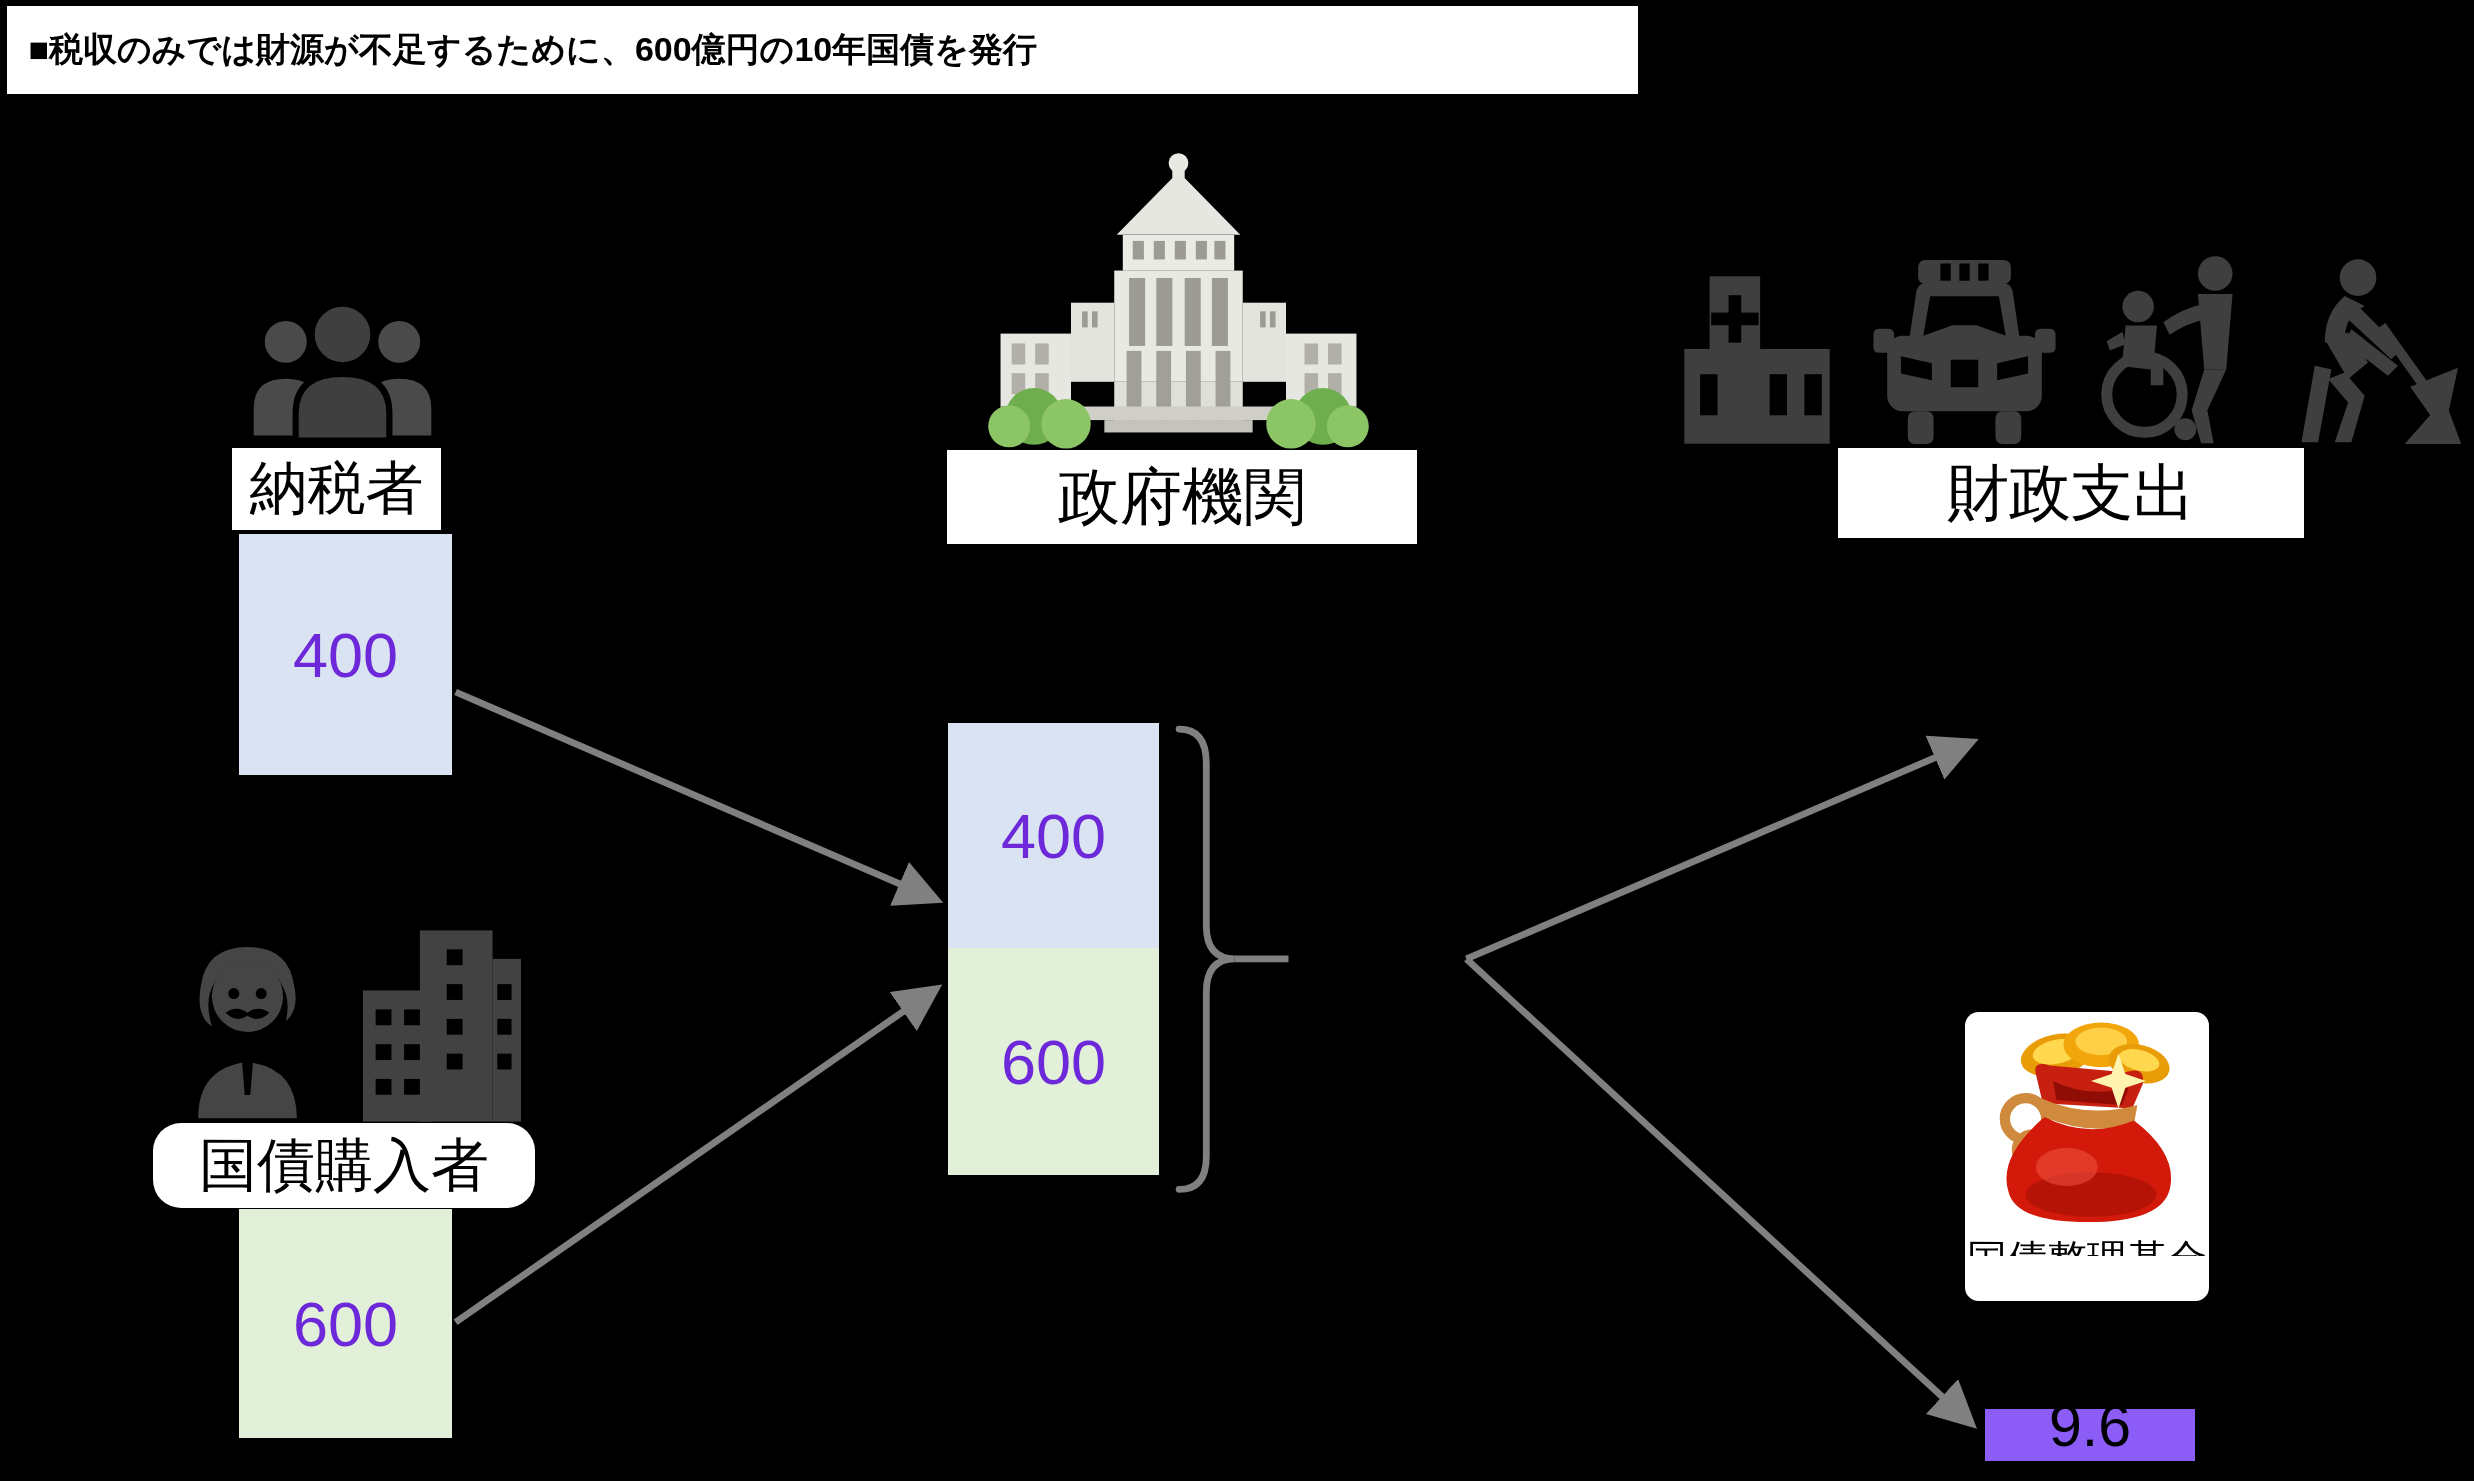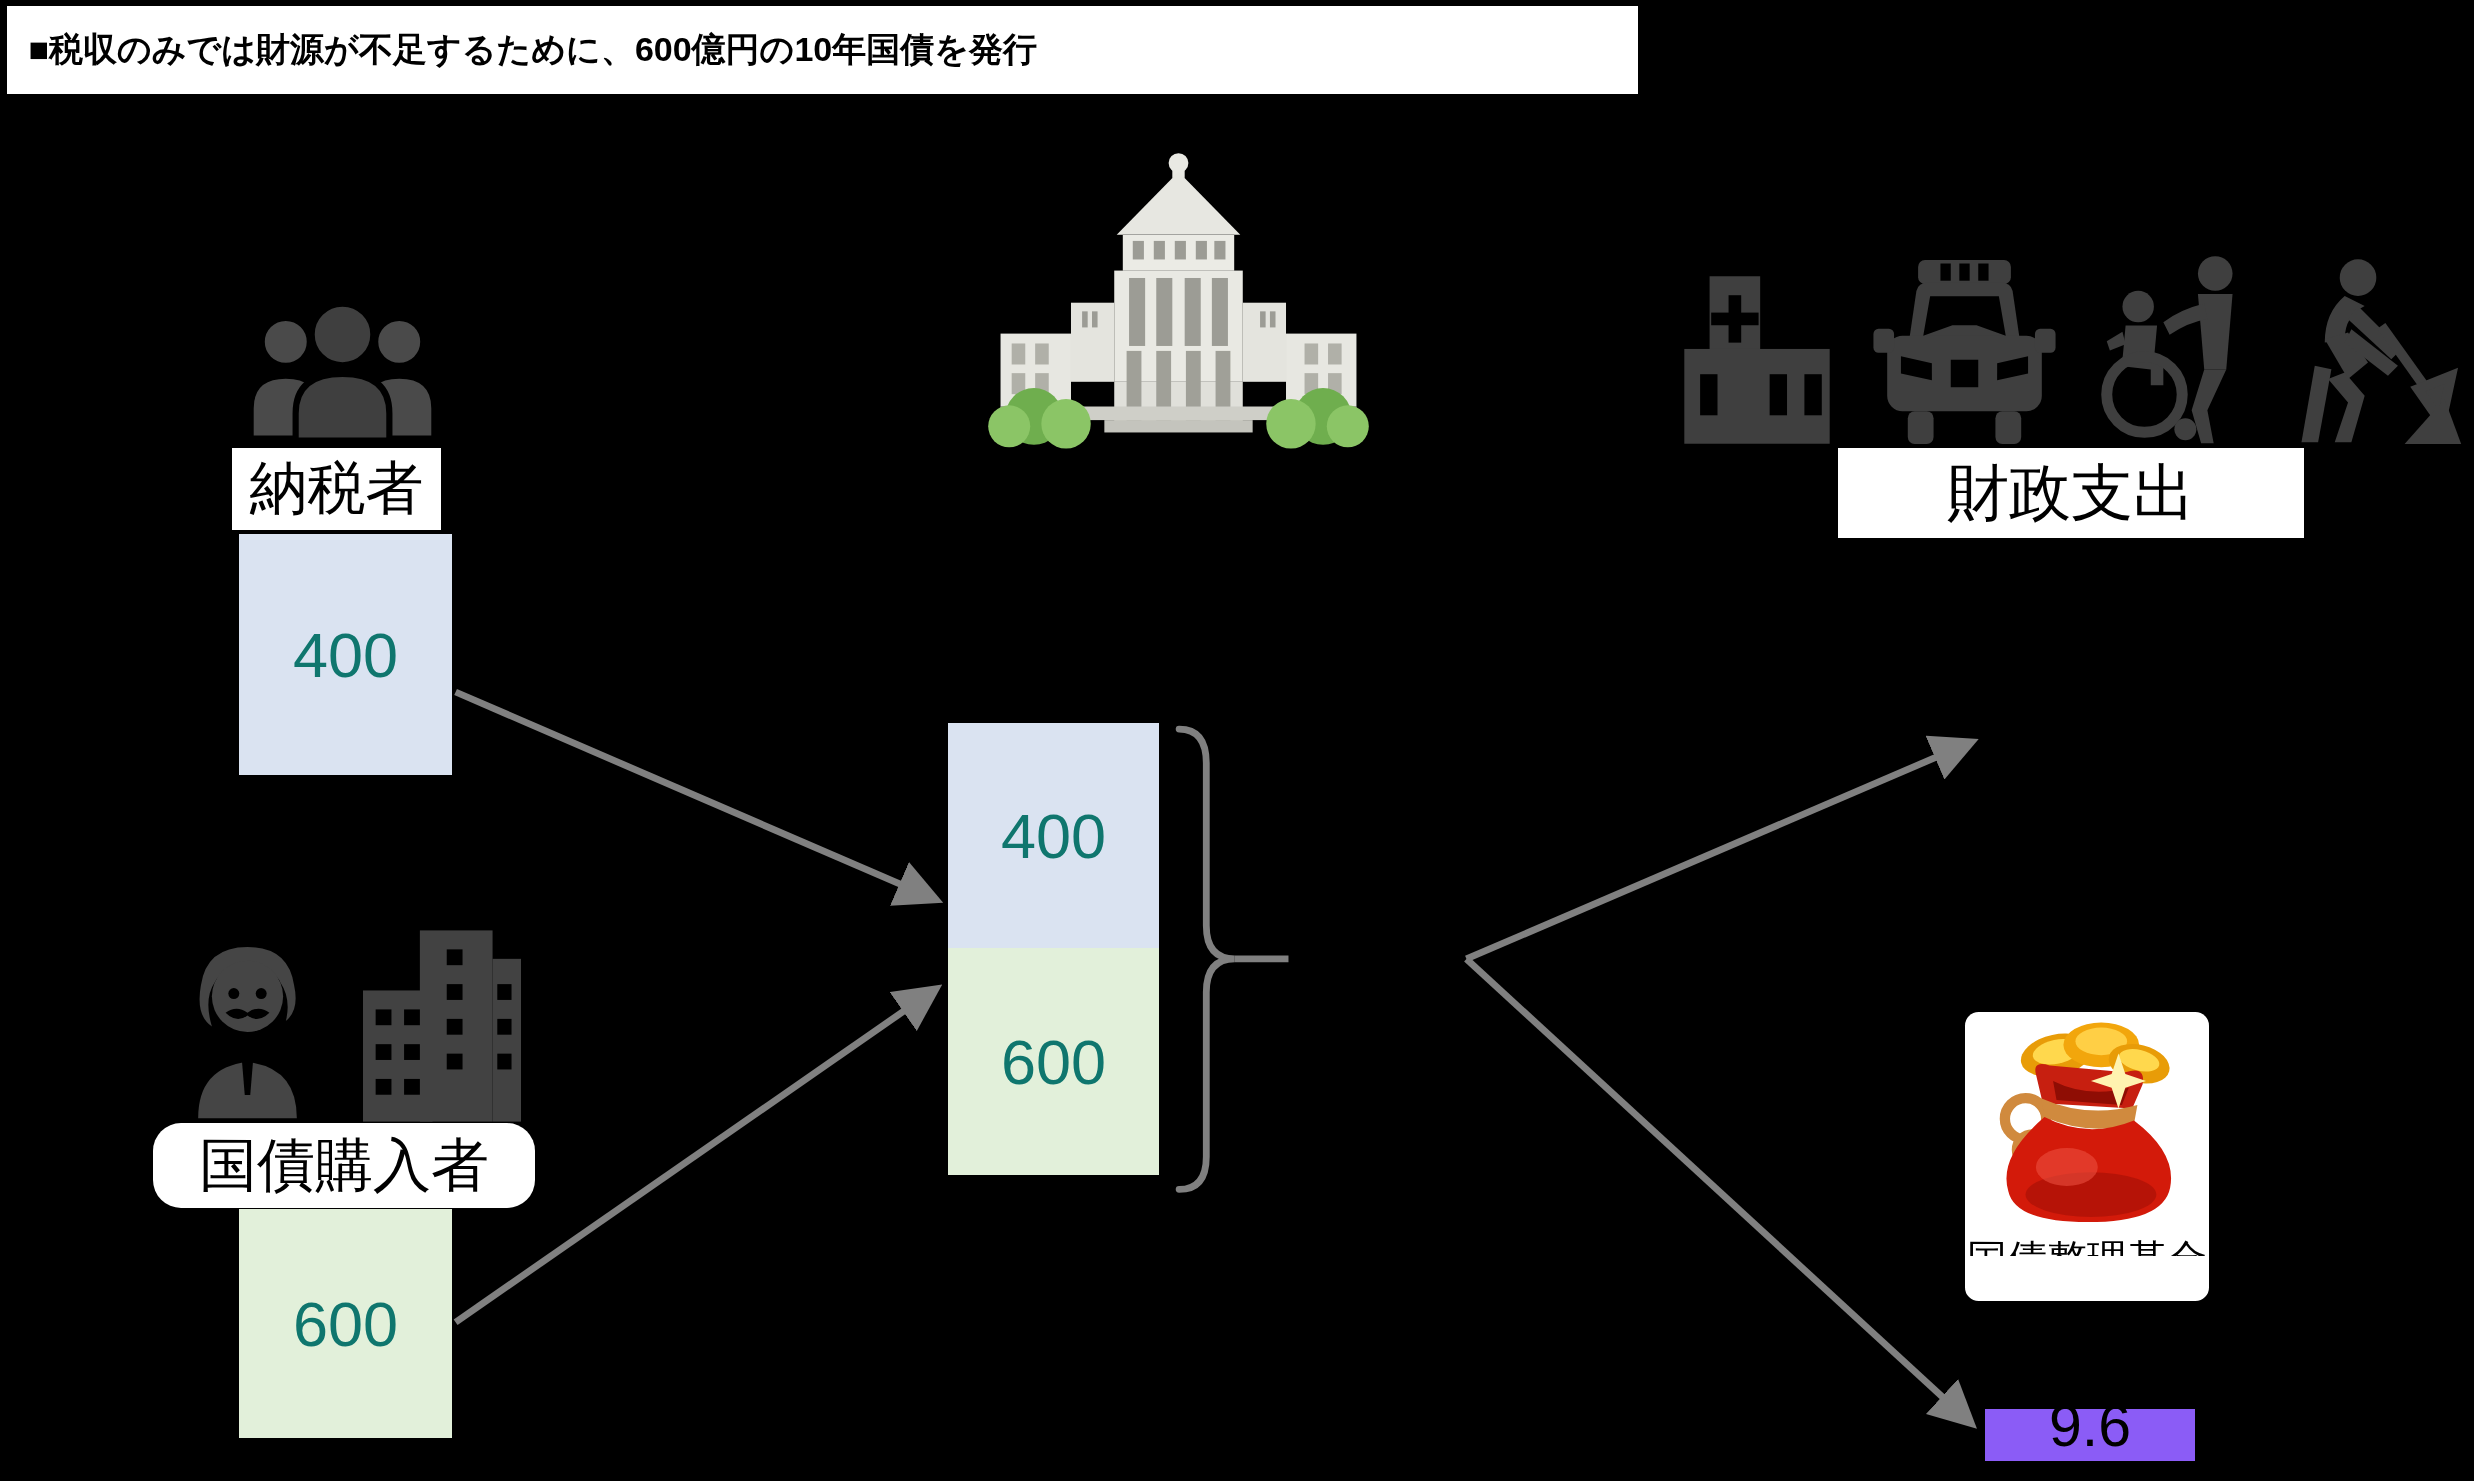--- a/index.html
+++ b/index.html
@@ -2,21 +2,21 @@
 <html style="font-size:10px"><head>
 <meta charset="utf-8">
 <style>
   html,body{margin:0;padding:0;background:#000;}
   .canvas{position:relative;width:2475px;height:1481px;background:#000;overflow:hidden;
           font-family:"Liberation Sans","DejaVu Sans",sans-serif;color:#000;}
   .abs{position:absolute;}
   .white-label{position:absolute;background:#fff;display:flex;align-items:center;justify-content:center;
                font-weight:400;color:#000;white-space:nowrap;}
   .value-box{position:absolute;display:flex;align-items:center;justify-content:center;
-             font-size:63px;color:#0f766e;}
+             font-size:63px;color:#6d28d9;}
   .title-bar{position:absolute;left:7.4px;top:6.2px;width:1631px;height:88px;background:#fff;
              display:flex;align-items:center;font-size:34px;font-weight:600;padding-left:21px;
              box-sizing:border-box;white-space:nowrap;}
   .fill-tax{background:#dae3f1;}
   .fill-bond{background:#e2f0da;}
   .fill-spend{background:#ffe193;}
   .fund-card{position:absolute;left:1965px;top:1012px;width:244px;height:289px;background:#fff;
              border-radius:13.6px;overflow:hidden;}
   .fund-label-clip{position:absolute;left:0;top:227px;width:244px;height:17.3px;overflow:hidden;}
   .fund-label-text{display:block;width:100%;text-align:center;font-size:40px;line-height:40px;
@@ -172,20 +172,23 @@
         <circle cx="78" cy="452" r="34" fill="#8bc566"></circle>
       </g>
       <g>
         <circle cx="586" cy="436" r="46" fill="#6fae4e"></circle>
         <circle cx="534" cy="448" r="40" fill="#8bc566"></circle>
         <circle cx="626" cy="452" r="34" fill="#8bc566"></circle>
       </g>
     </g>
   </svg>
 
+  <div class="white-label" style="left:947px;top:450px;width:470px;height:94px;font-size:62px;">
+    <span>政府機関</span>
+  </div>
 
   <div class="value-box fill-tax" style="left:948px;top:723px;width:211px;height:226px;">
     <span>400</span>
   </div>
   <div class="value-box fill-bond" style="left:948px;top:948px;width:211px;height:227px;">
     <span>600</span>
   </div>
 
   <svg class="abs" style="left:1678px;top:276px;" width="158" height="168" viewBox="0 0 100 106">
     <g fill="#3f3f3f">

